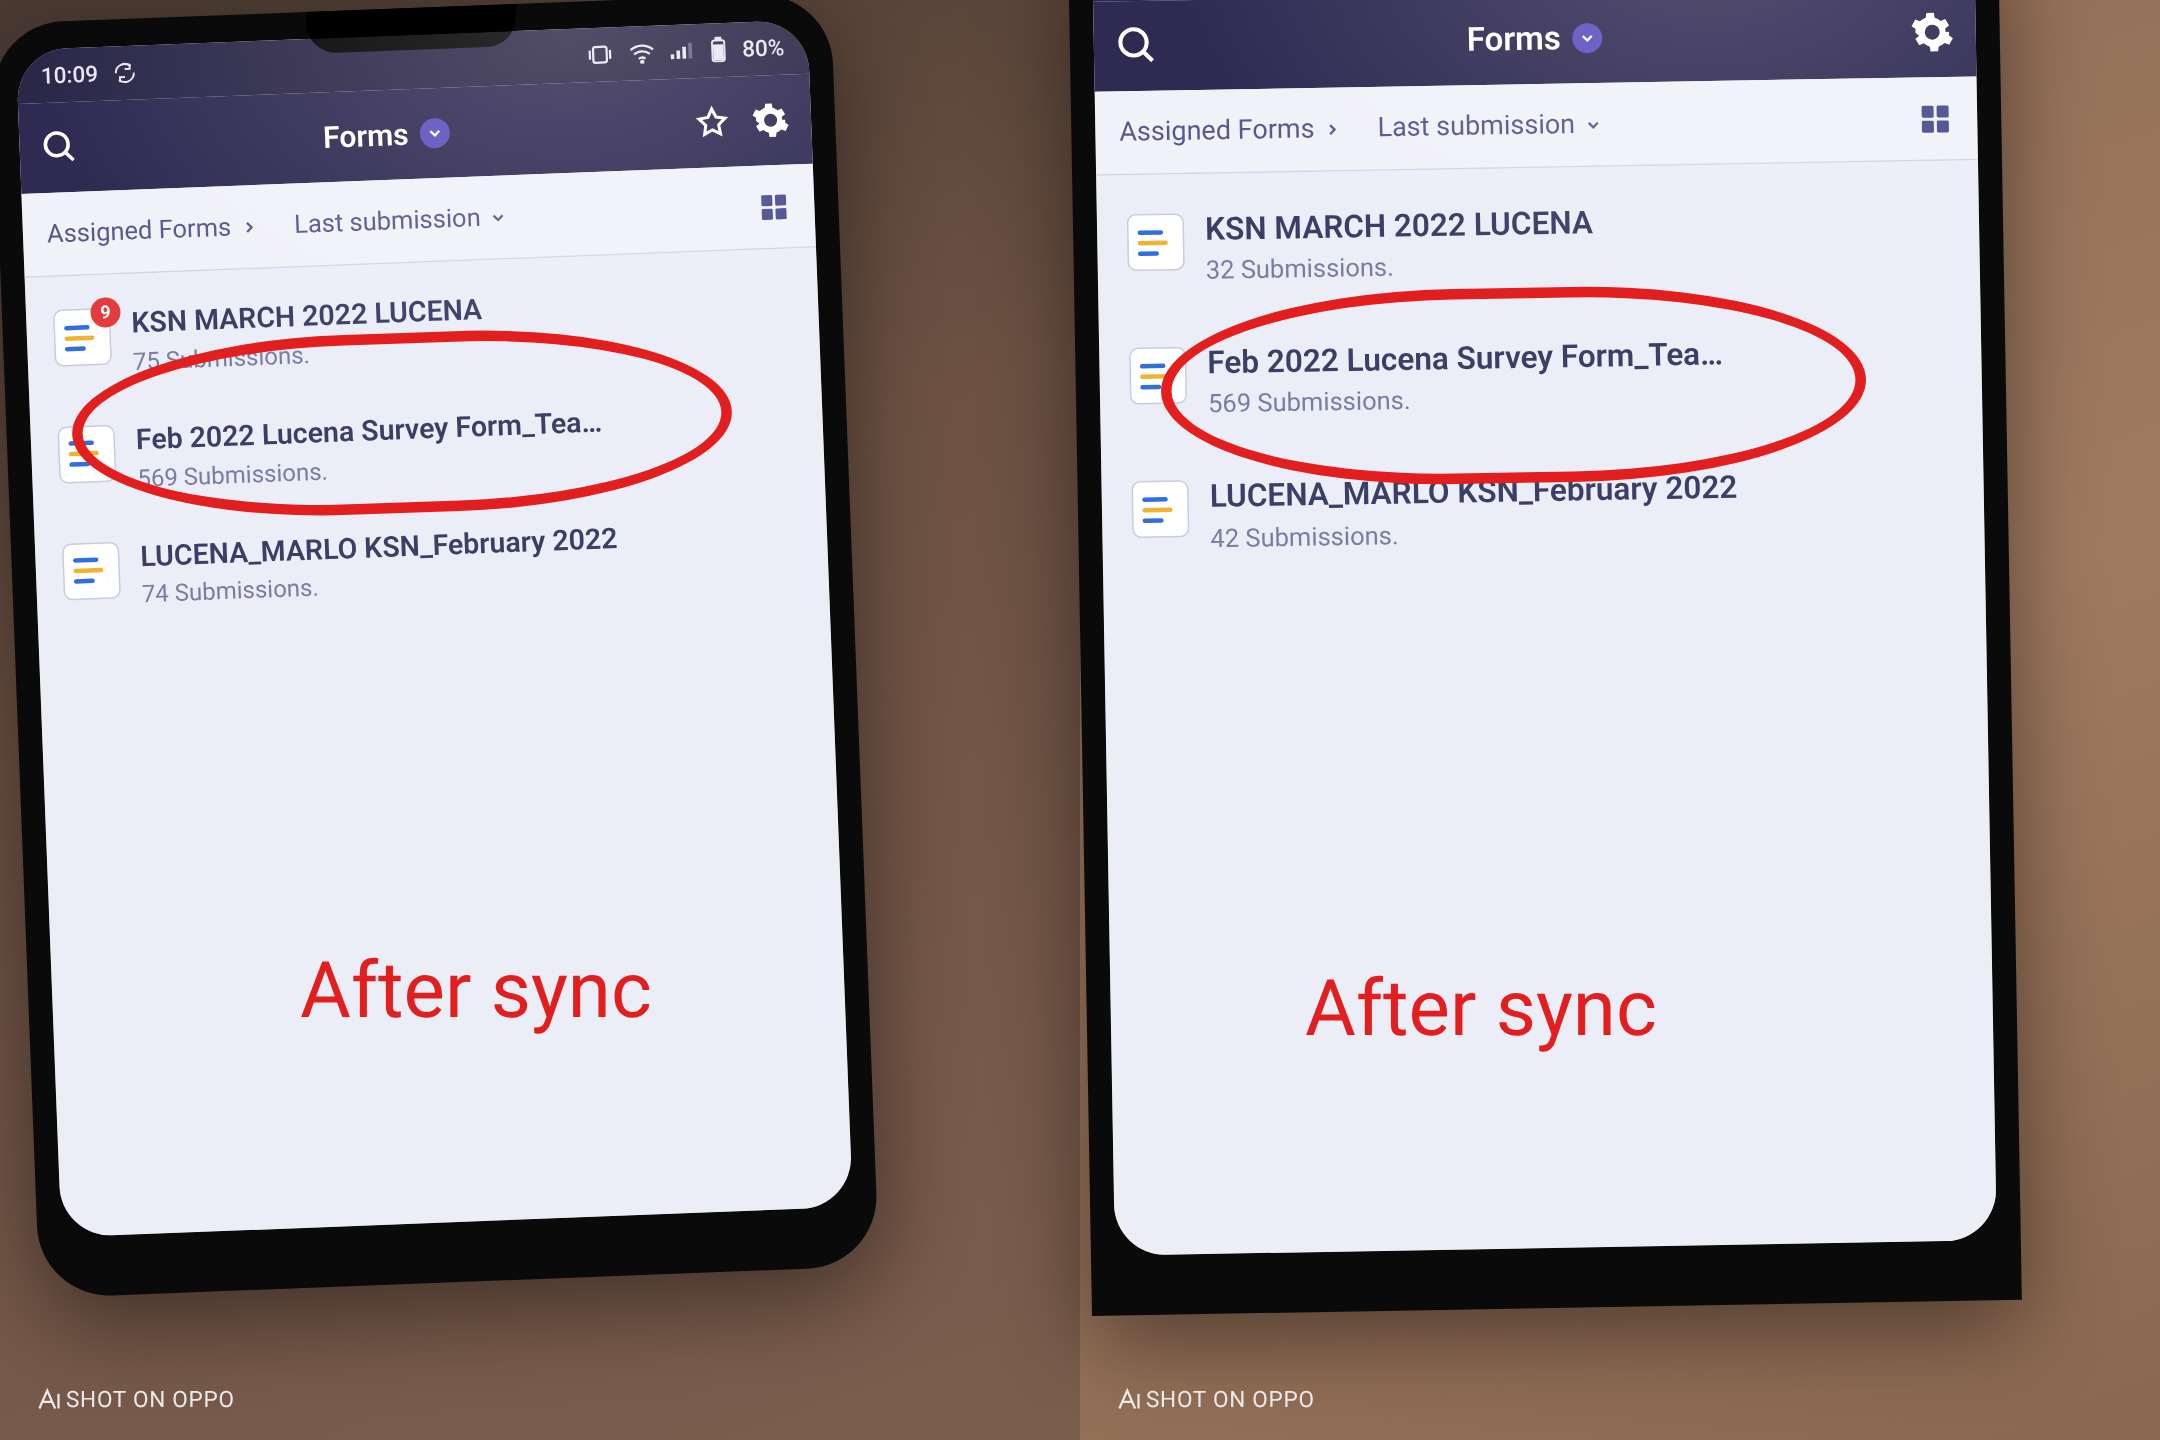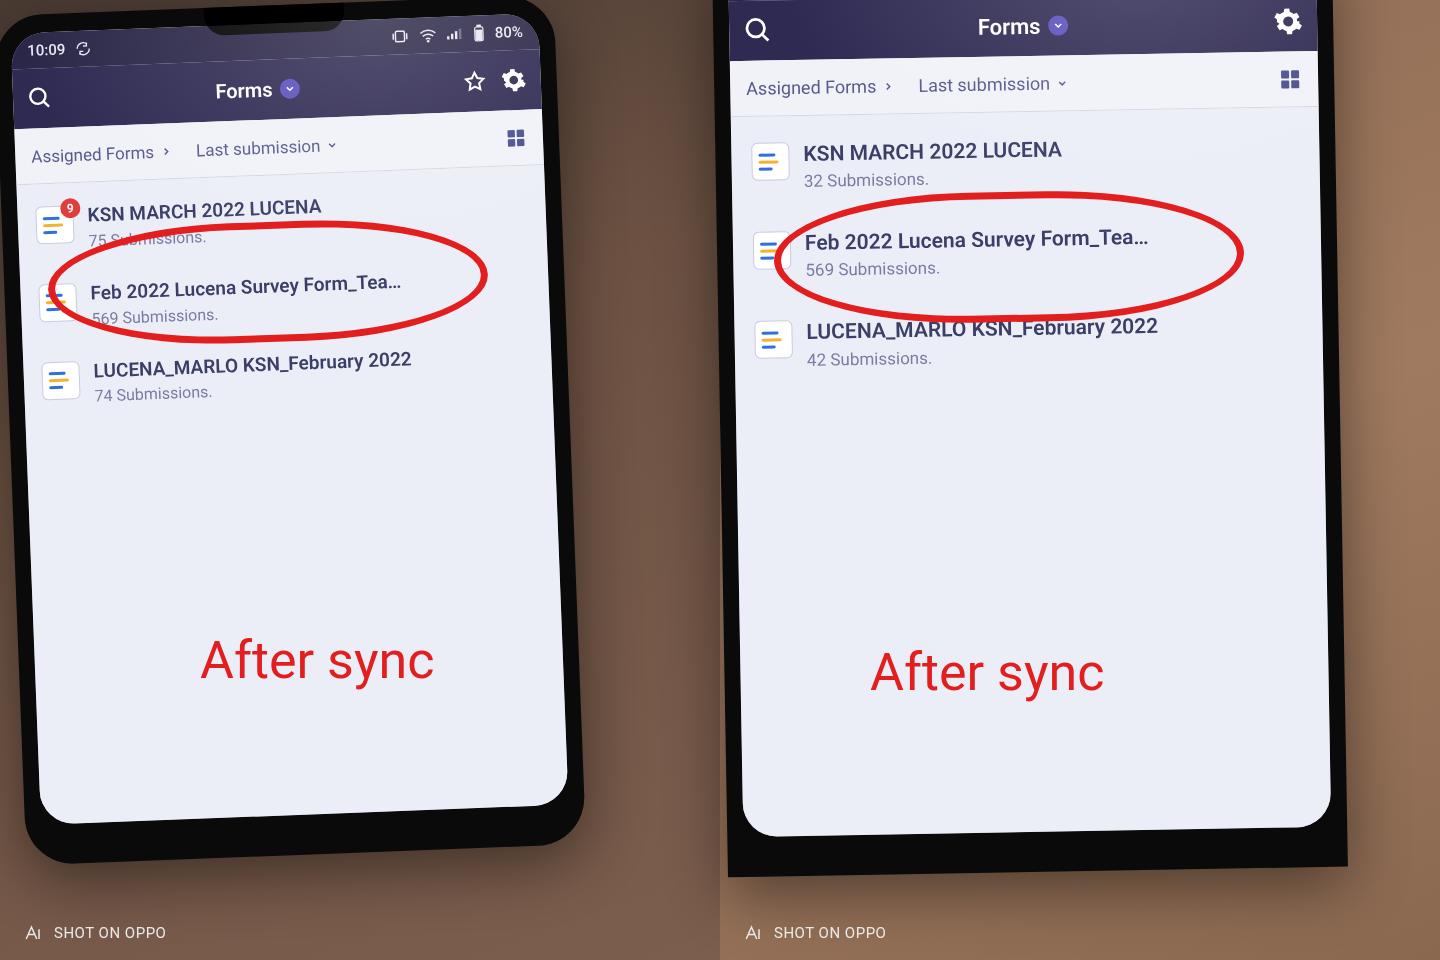--- a/index.html
+++ b/index.html
@@ -91,21 +91,21 @@
 
   .caption {
     position: absolute; color: #e21e1e; font-size: 52px; font-weight: 400;
     z-index: 30; pointer-events: none;
   }
   .half.left .caption { left: 200px; top: 630px; }
   .half.right .caption { left: 150px; top: 642px; }
 
   .watermark {
     position: absolute; left: 24px; bottom: 18px; color: #eaeaea; font-size: 15px;
-    display: flex; align-items: center; gap: 12px; z-index: 40; letter-spacing: .5px;
+    display: flex; align-items: center; gap: 2px; z-index: 40; letter-spacing: .5px;
   }
   .watermark svg { display: block; }
 
   .drop-badge {
     width: 20px; height: 20px; border-radius: 10px; background: #5a4fbd;
     display: inline-flex; align-items: center; justify-content: center;
   }
 
   
   .glare {

